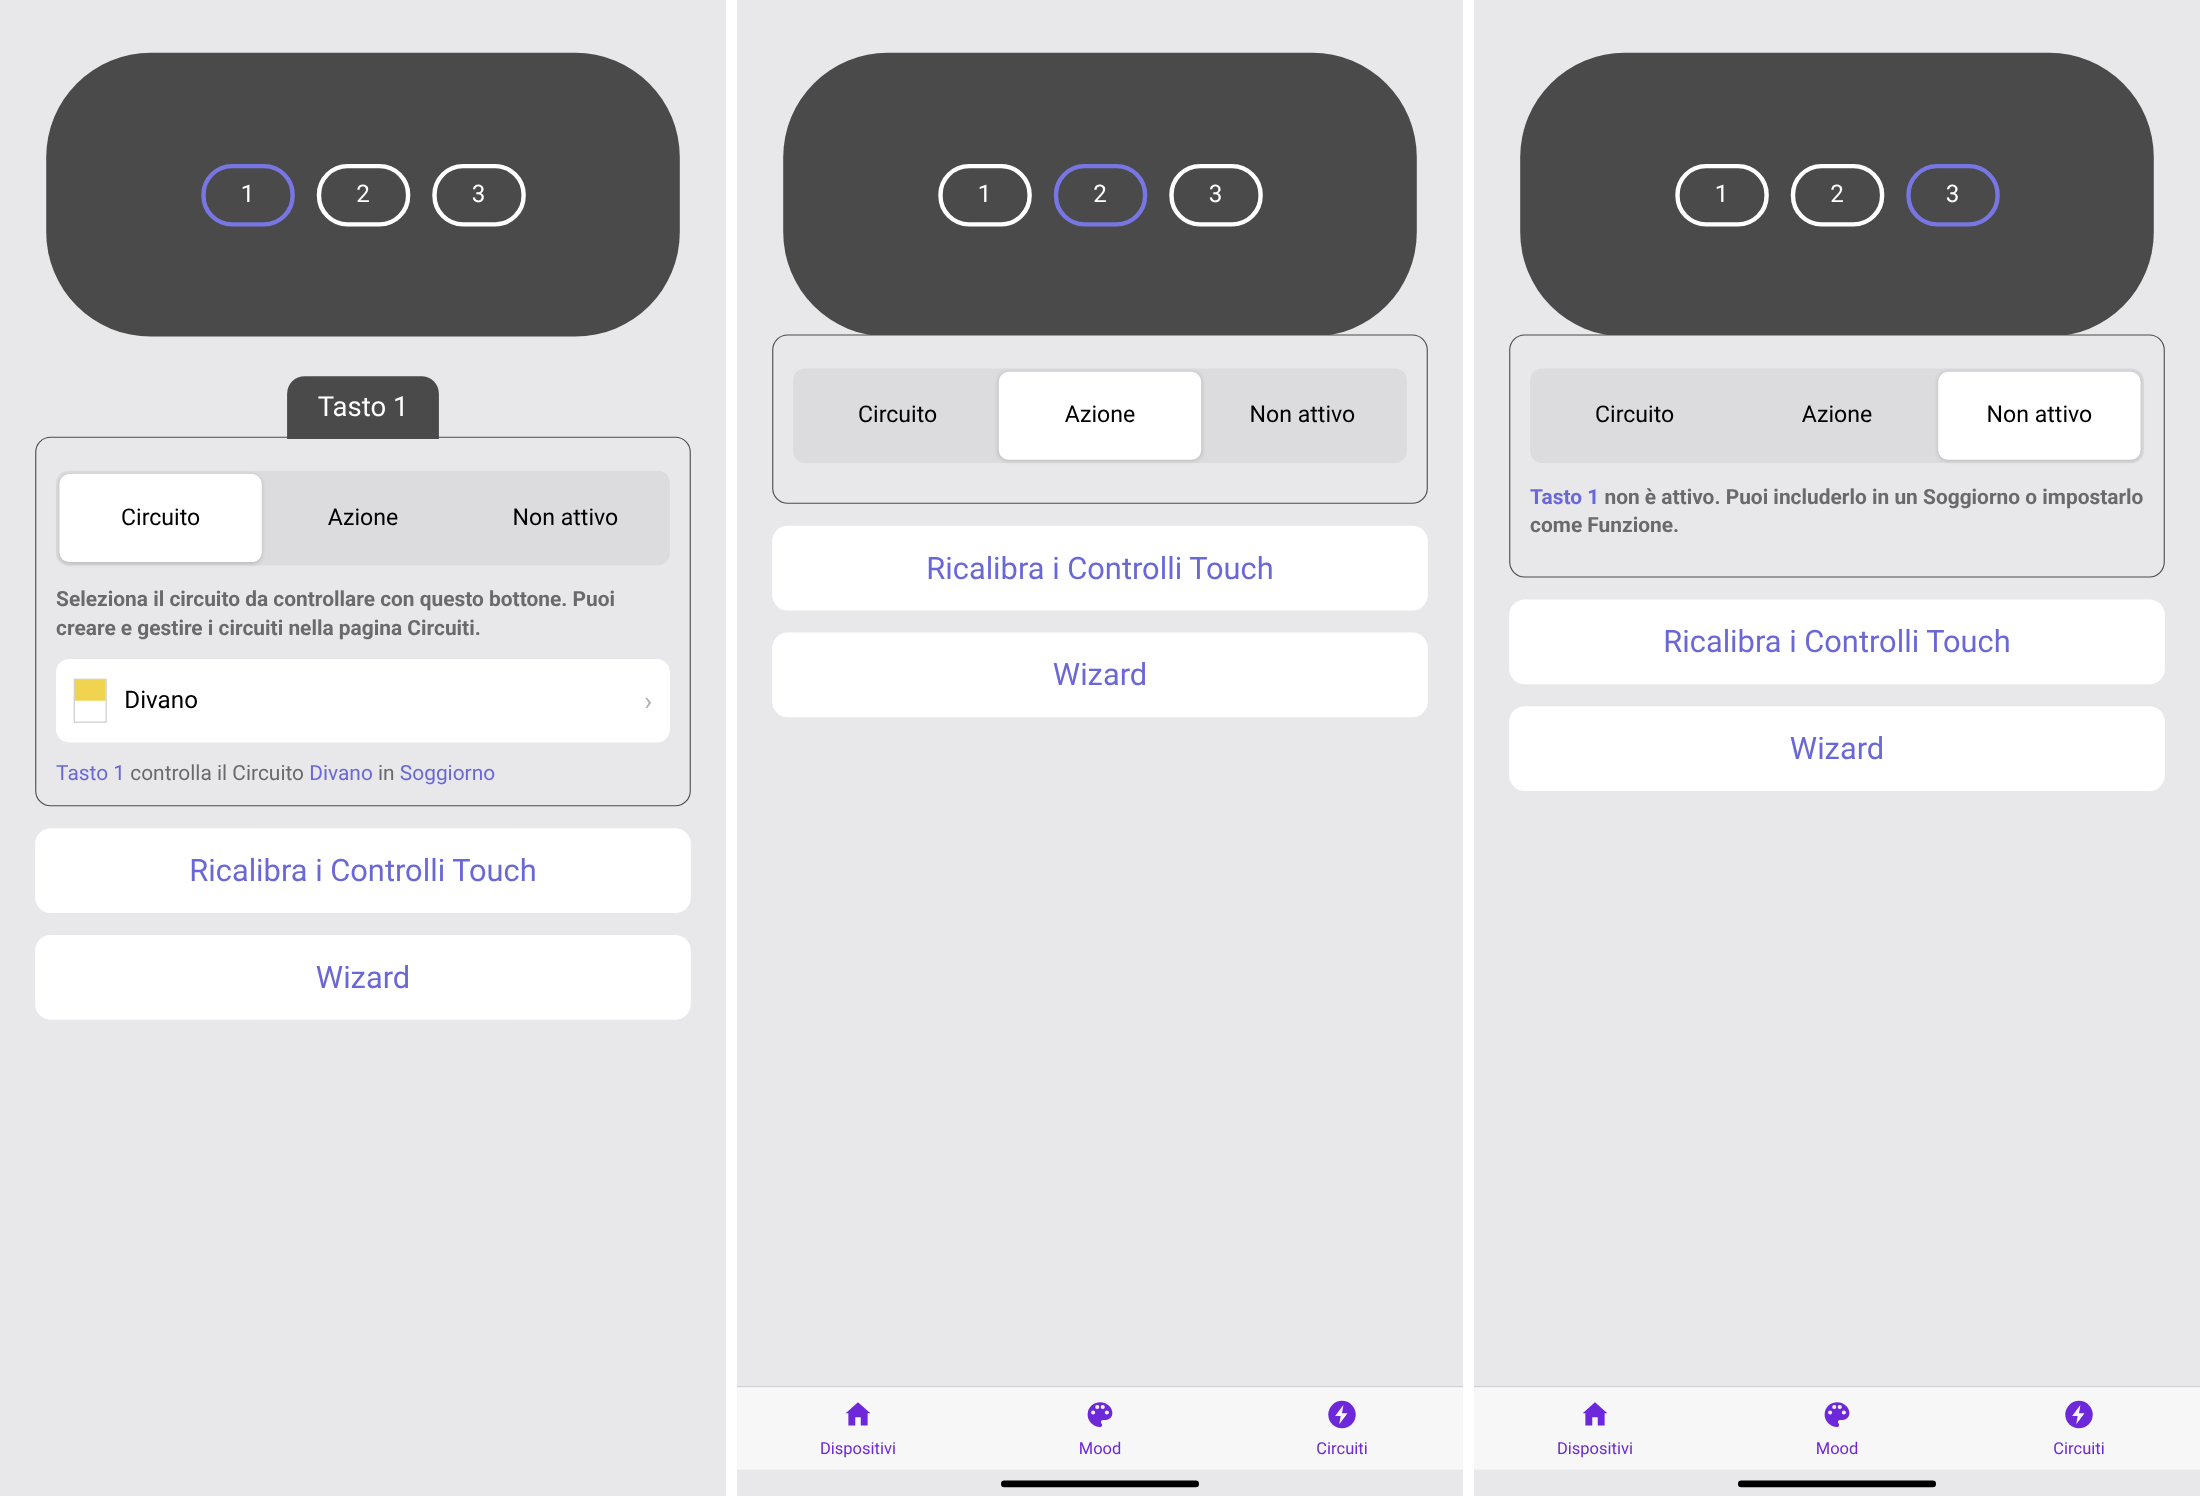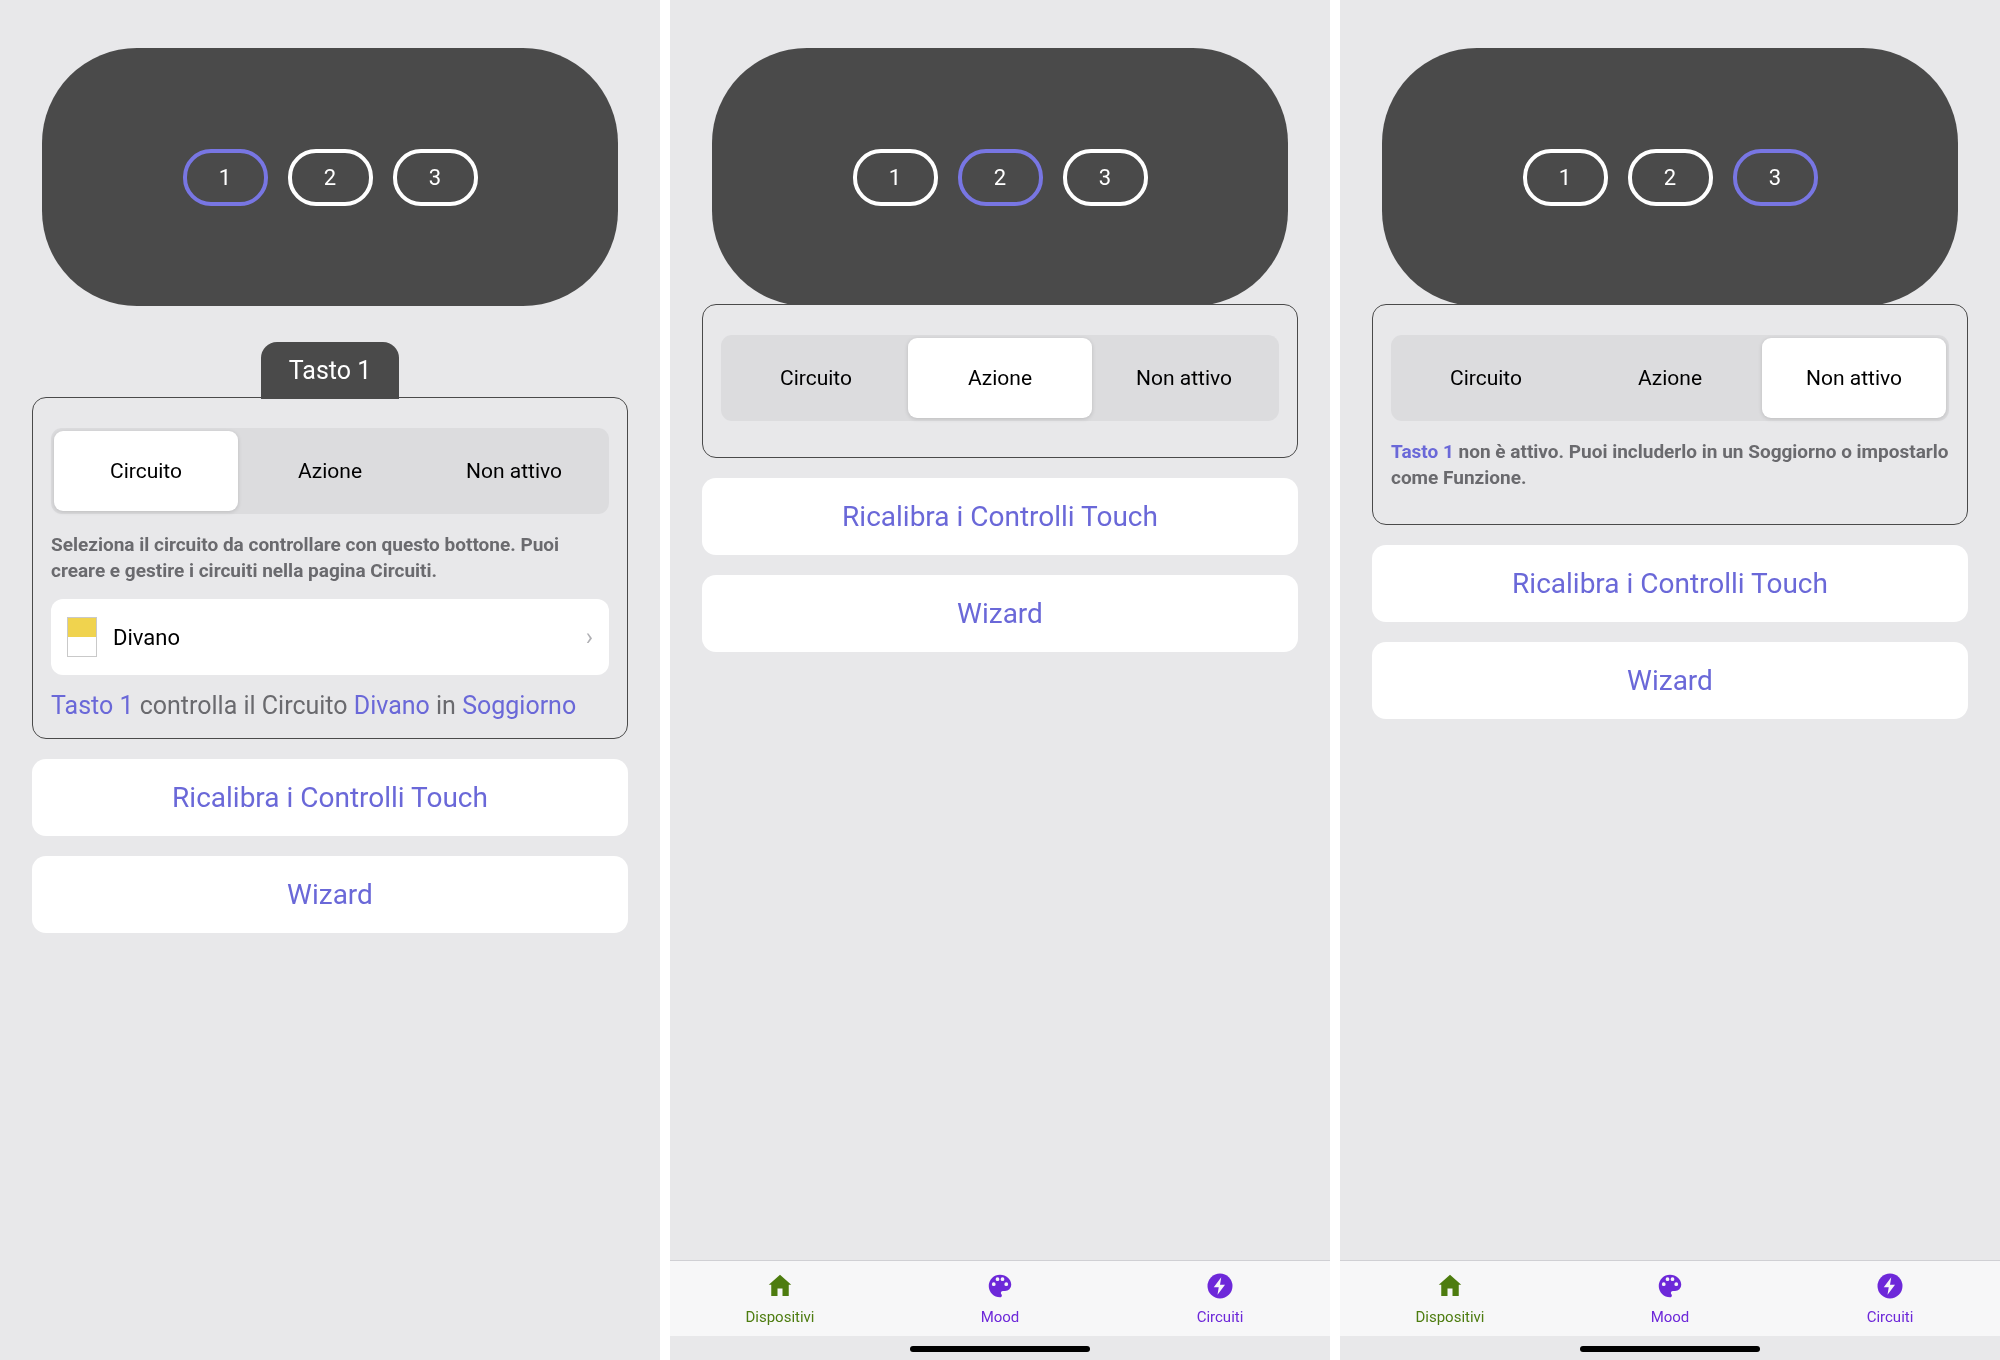--- a/index.html
+++ b/index.html
@@ -109,21 +109,21 @@
   }
   .swatch::before {
     content: "";
     position: absolute;
     top: 0; left: 0; right: 0;
     height: 50%;
     background: #f0d34e;
   }
   .row-label { font-size: 22px; color: #000; flex: 1; }
   .chevron { color: #b0b0b4; font-size: 24px; }
-  .footnote { font-size: 25px; color: #6a6a6e; }
+  .footnote { font-size: 19px; color: #6a6a6e; }
   .footnote .hl { color: #6a68d8; }
   .action-btn {
     background: #ffffff;
     border-radius: 14px;
     margin: 20px 32px 0 32px;
     padding: 22px 10px;
     text-align: center;
     font-size: 28px;
     color: #6a68d8;
   }
@@ -136,21 +136,21 @@
   }
   .tab {
     flex: 1;
     display: flex;
     flex-direction: column;
     align-items: center;
     gap: 3px;
     font-size: 15px;
     color: #6d28d9;
   }
-  .tab.active { color: #4d7c0f; }
+  .tab.active { color: #6d28d9; }
   .tab svg { width: 32px; height: 30px; }
   .home-ind {
     height: 6px;
     width: 180px;
     background: #000;
     border-radius: 3px;
     margin: 10px auto 8px auto;
   }
   .spacer-bottom { height: 28px; }
 </style>

